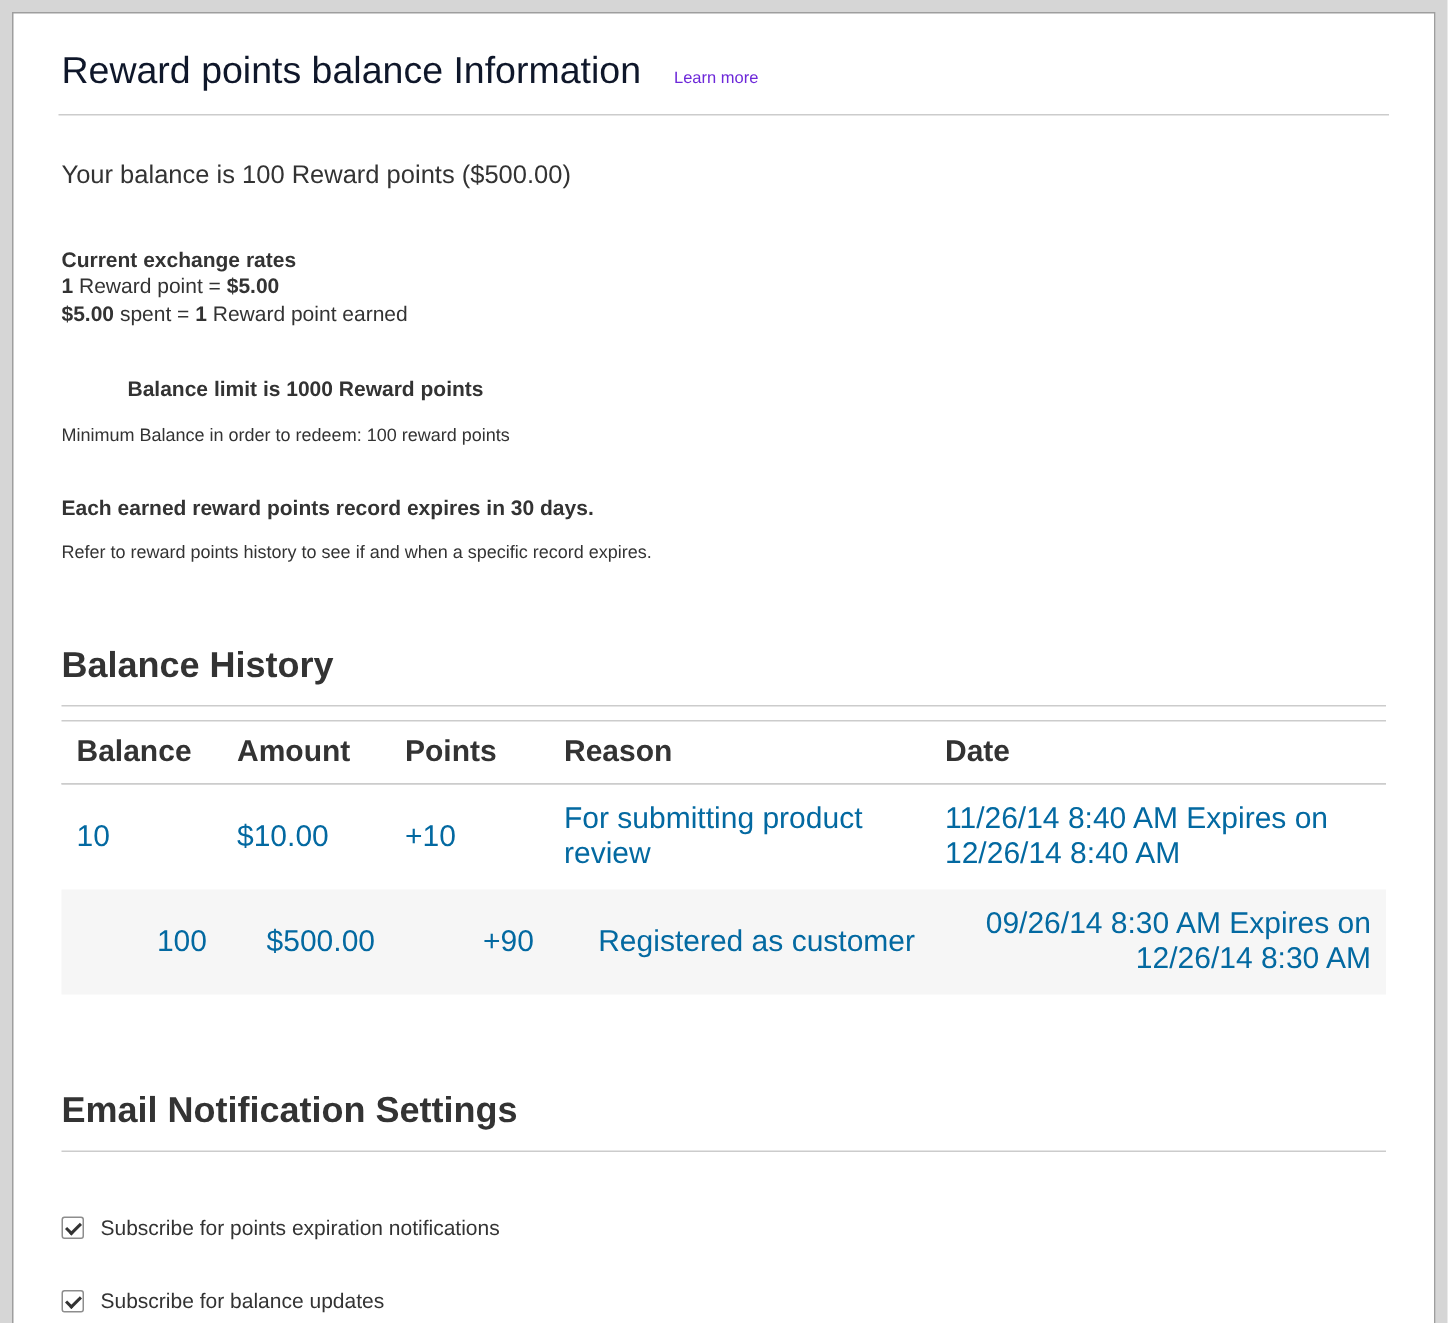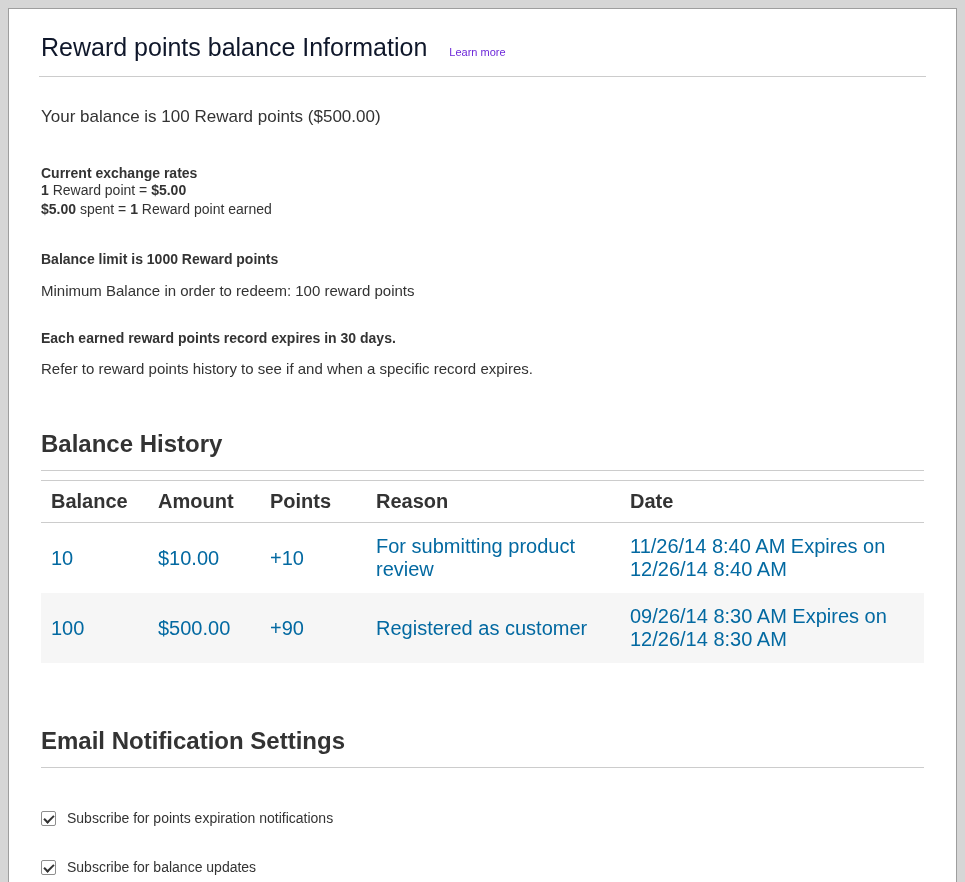--- a/index.html
+++ b/index.html
@@ -31,24 +31,24 @@
   }
   .learn-more {
     font-size: 11px;
     color: #6d28d9;
     text-decoration: none;
     cursor: pointer;
   }
   .inner { padding: 0 2px; }
   .balance-summary { margin-top: 30px; font-size: 17px; color: #333; }
   .subheading { margin-top: 38px; font-size: 14px; font-weight: 700; }
-  .subheading.tight { margin-top: 32px; }
+  .subheading.tight { margin-top: 32px; margin-left: 44px; }
   .rate-lines { }
   .rate-line { font-size: 14px; line-height: 19px; }
-  .plain { font-size: 15px; line-height: 19px; }
+  .plain { font-size: 12px; line-height: 19px; }
   .mt14 { margin-top: 14px; }
   .mt13 { margin-top: 13px; }
   .section-heading {
     font-size: 24px;
     font-weight: 700;
     color: #333;
     padding-bottom: 12px;
     border-bottom: 1px solid #ccc;
   }
   .section-heading.history { margin-top: 52px; }
@@ -61,21 +61,21 @@
   }
   table.history-table thead th {
     text-align: left;
     font-weight: 700;
     padding: 9px 10px;
     border-top: 1px solid #ccc;
     border-bottom: 1px solid #ccc;
     color: #333;
   }
   table.history-table tbody td { padding: 12px 10px; color: #0369a1; }
-  table.history-table tbody tr.zebra { background: #f6f6f6; }
+  table.history-table tbody tr.zebra { background: #f6f6f6; text-align: right; }
   col.c-balance { width: 107px; }
   col.c-amount { width: 112px; }
   col.c-points { width: 106px; }
   col.c-reason { width: 254px; }
   .options { margin-top: 42px; }
   .option-row {
     display: flex;
     align-items: center;
     font-size: 14px;
     margin-bottom: 33px;

